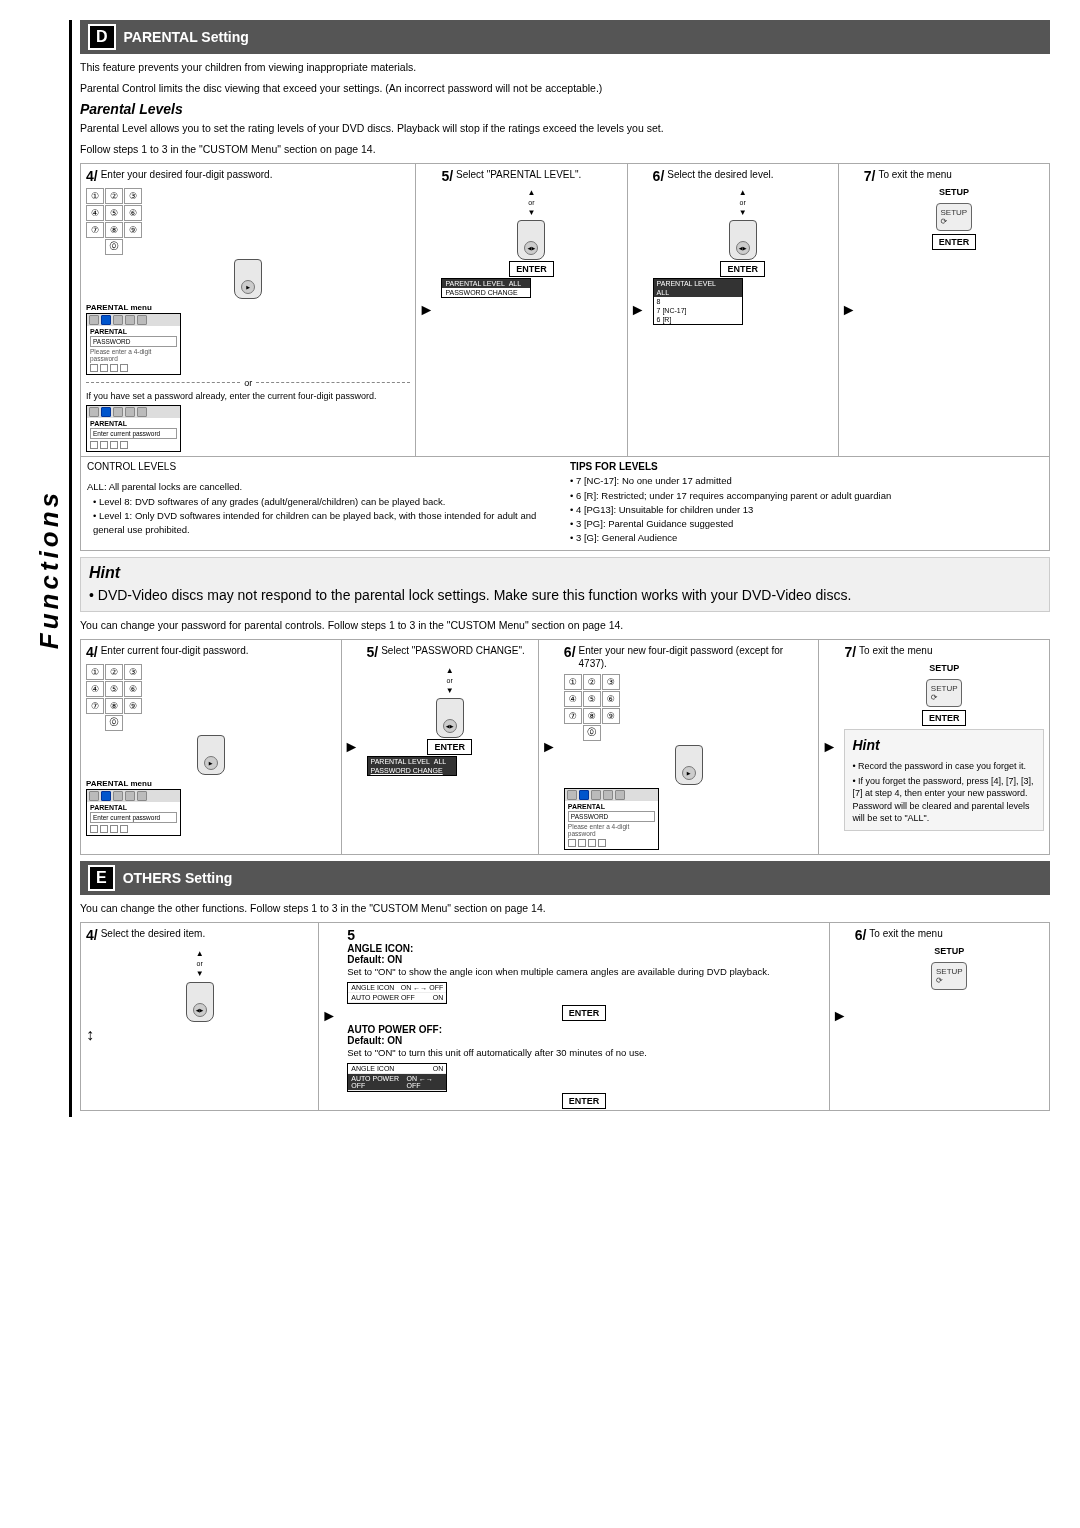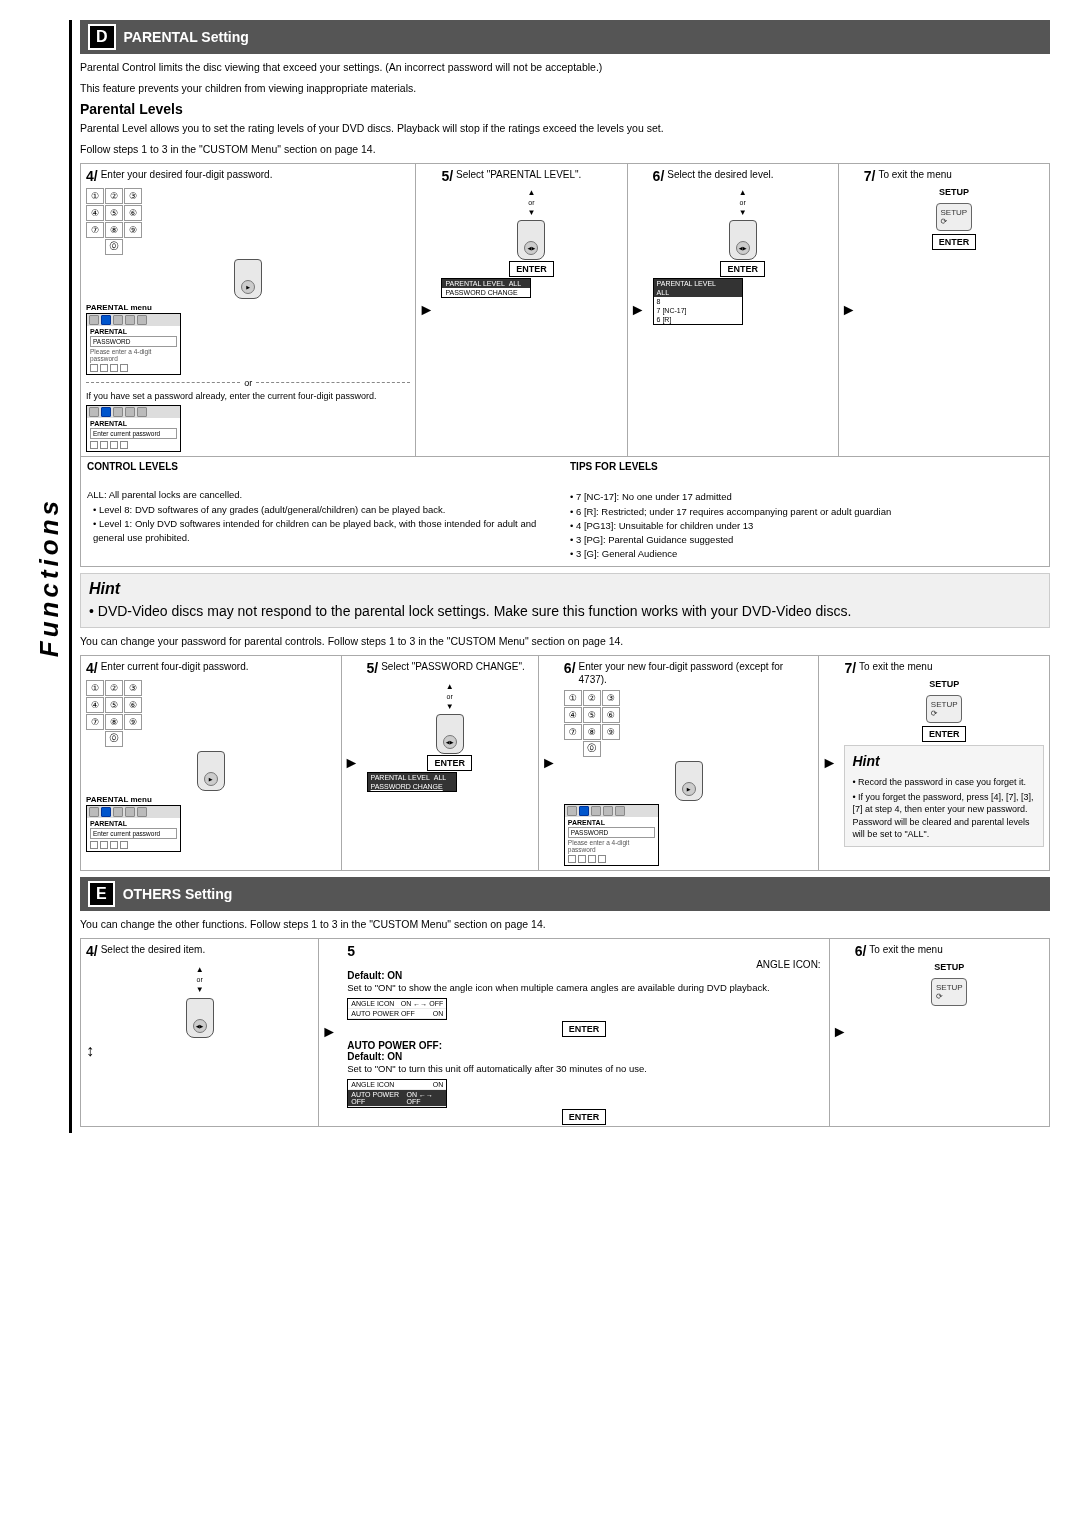--- a/index.html
+++ b/index.html
@@ -32,20 +32,21 @@
       border: 2px solid #fff;
     }
     .section-intro {
       font-size: 10.5px;
       margin-bottom: 6px;
       line-height: 1.4;
     }
     .subsection-title {
       font-size: 14px;
       font-weight: bold;
+      font-style: italic;
       margin-bottom: 4px;
     }
     .subsection-intro {
       font-size: 10.5px;
       margin-bottom: 6px;
       line-height: 1.4;
     }
     
     .digit-grid {
       display: grid;
@@ -338,22 +339,22 @@
     <span class="functions-text">Functions</span>
   </div>
 
   <div class="main-area">
 
     <div class="section-header">
       <span class="letter-badge">D</span>
       <span>PARENTAL Setting</span>
     </div>
 
+    <p class="section-intro">This feature prevents your children from viewing inappropriate materials.</p>
     <p class="section-intro">Parental Control limits the disc viewing that exceed your settings. (An incorrect password will not be acceptable.)</p>
-    <p class="section-intro">This feature prevents your children from viewing inappropriate materials.</p>
 
     <div class="subsection-title">Parental Levels</div>
     <p class="subsection-intro">Parental Level allows you to set the rating levels of your DVD discs. Playback will stop if the ratings exceed the levels you set.</p>
     <p class="subsection-intro">Follow steps 1 to 3 in the "CUSTOM Menu" section on page 14.</p>
 
     <div class="top-steps-block">
       <div class="top-steps-inner">
 
         <div class="top-step wide-col">
           <div style="display:flex;align-items:flex-start;gap:3px;">
@@ -514,28 +515,28 @@
 
           <div style="text-align:center;margin-top:2px;">
             <span class="enter-btn">ENTER</span>
           </div>
         </div>
       </div>
 
       <div style="display:flex;padding:4px 6px;gap:10px;border-top:1px solid #aaa;">
 
         <div style="flex:1;">
-          <div style="font-weight:bold;font-size:10px;margin-bottom:16px;">CONTROL LEVELS</div>
+          <div style="font-weight:normal;font-size:10px;margin-bottom:8px;">CONTROL LEVELS</div>
           <div style="font-size:9.5px;line-height:1.5;">ALL:    All parental locks are cancelled.</div>
           <div style="font-size:9.5px;line-height:1.5;margin-left:6px;">• <span>Level 8:    DVD softwares of any grades (adult/general/children) can be played back.</span></div>
           <div style="font-size:9.5px;line-height:1.5;margin-left:6px;">• <span>Level 1:    Only DVD softwares intended for children can be played back, with those intended for adult and general use prohibited.</span></div>
         </div>
 
         <div style="flex:1;">
-          <div style="font-weight:bold;font-size:10px;margin-bottom:18px;">TIPS FOR LEVELS</div>
+          <div style="font-weight:bold;font-size:10px;margin-bottom:2px;">TIPS FOR LEVELS</div>
           <div style="font-size:9.5px;line-height:1.5;">• 7 [NC-17]:    No one under 17 admitted</div>
           <div style="font-size:9.5px;line-height:1.5;">• 6 [R]:    Restricted; under 17 requires accompanying parent or adult guardian</div>
           <div style="font-size:9.5px;line-height:1.5;">• 4 [PG13]:    Unsuitable for children under 13</div>
           <div style="font-size:9.5px;line-height:1.5;">• 3 [PG]:    Parental Guidance suggested</div>
           <div style="font-size:9.5px;line-height:1.5;">• 3 [G]:    General Audience</div>
         </div>
       </div>
     </div>
 
     <div class="hint-box">
@@ -733,21 +734,21 @@
           <span style="font-size:16px;color:#000;">↕</span>
         </div>
       </div>
 
       <div class="arrow-connector">►</div>
 
       <div style="flex:2.5;border-right:1px solid #aaa;padding:4px 8px;">
         <div style="font-size:14px;font-weight:bold;">5</div>
 
         <div style="margin-bottom:6px;">
-          <div style="font-weight:normal;font-size:10px;text-align:right;">ANGLE ICON:</div>
+          <div style="font-weight:bold;font-size:10px;">ANGLE ICON:</div>
           <div style="font-weight:bold;font-size:10px;">Default: ON</div>
           <div style="font-size:9.5px;line-height:1.4;margin-bottom:4px;">Set to "ON" to show the angle icon when multiple camera angles are available during DVD playback.</div>
 
           <div class="angle-screen">
             <div class="as-row">
               <span>ANGLE ICON</span>
                 <span>ON ←→ OFF</span>
             </div>
             <div class="as-row">
               <span>AUTO POWER OFF</span>

